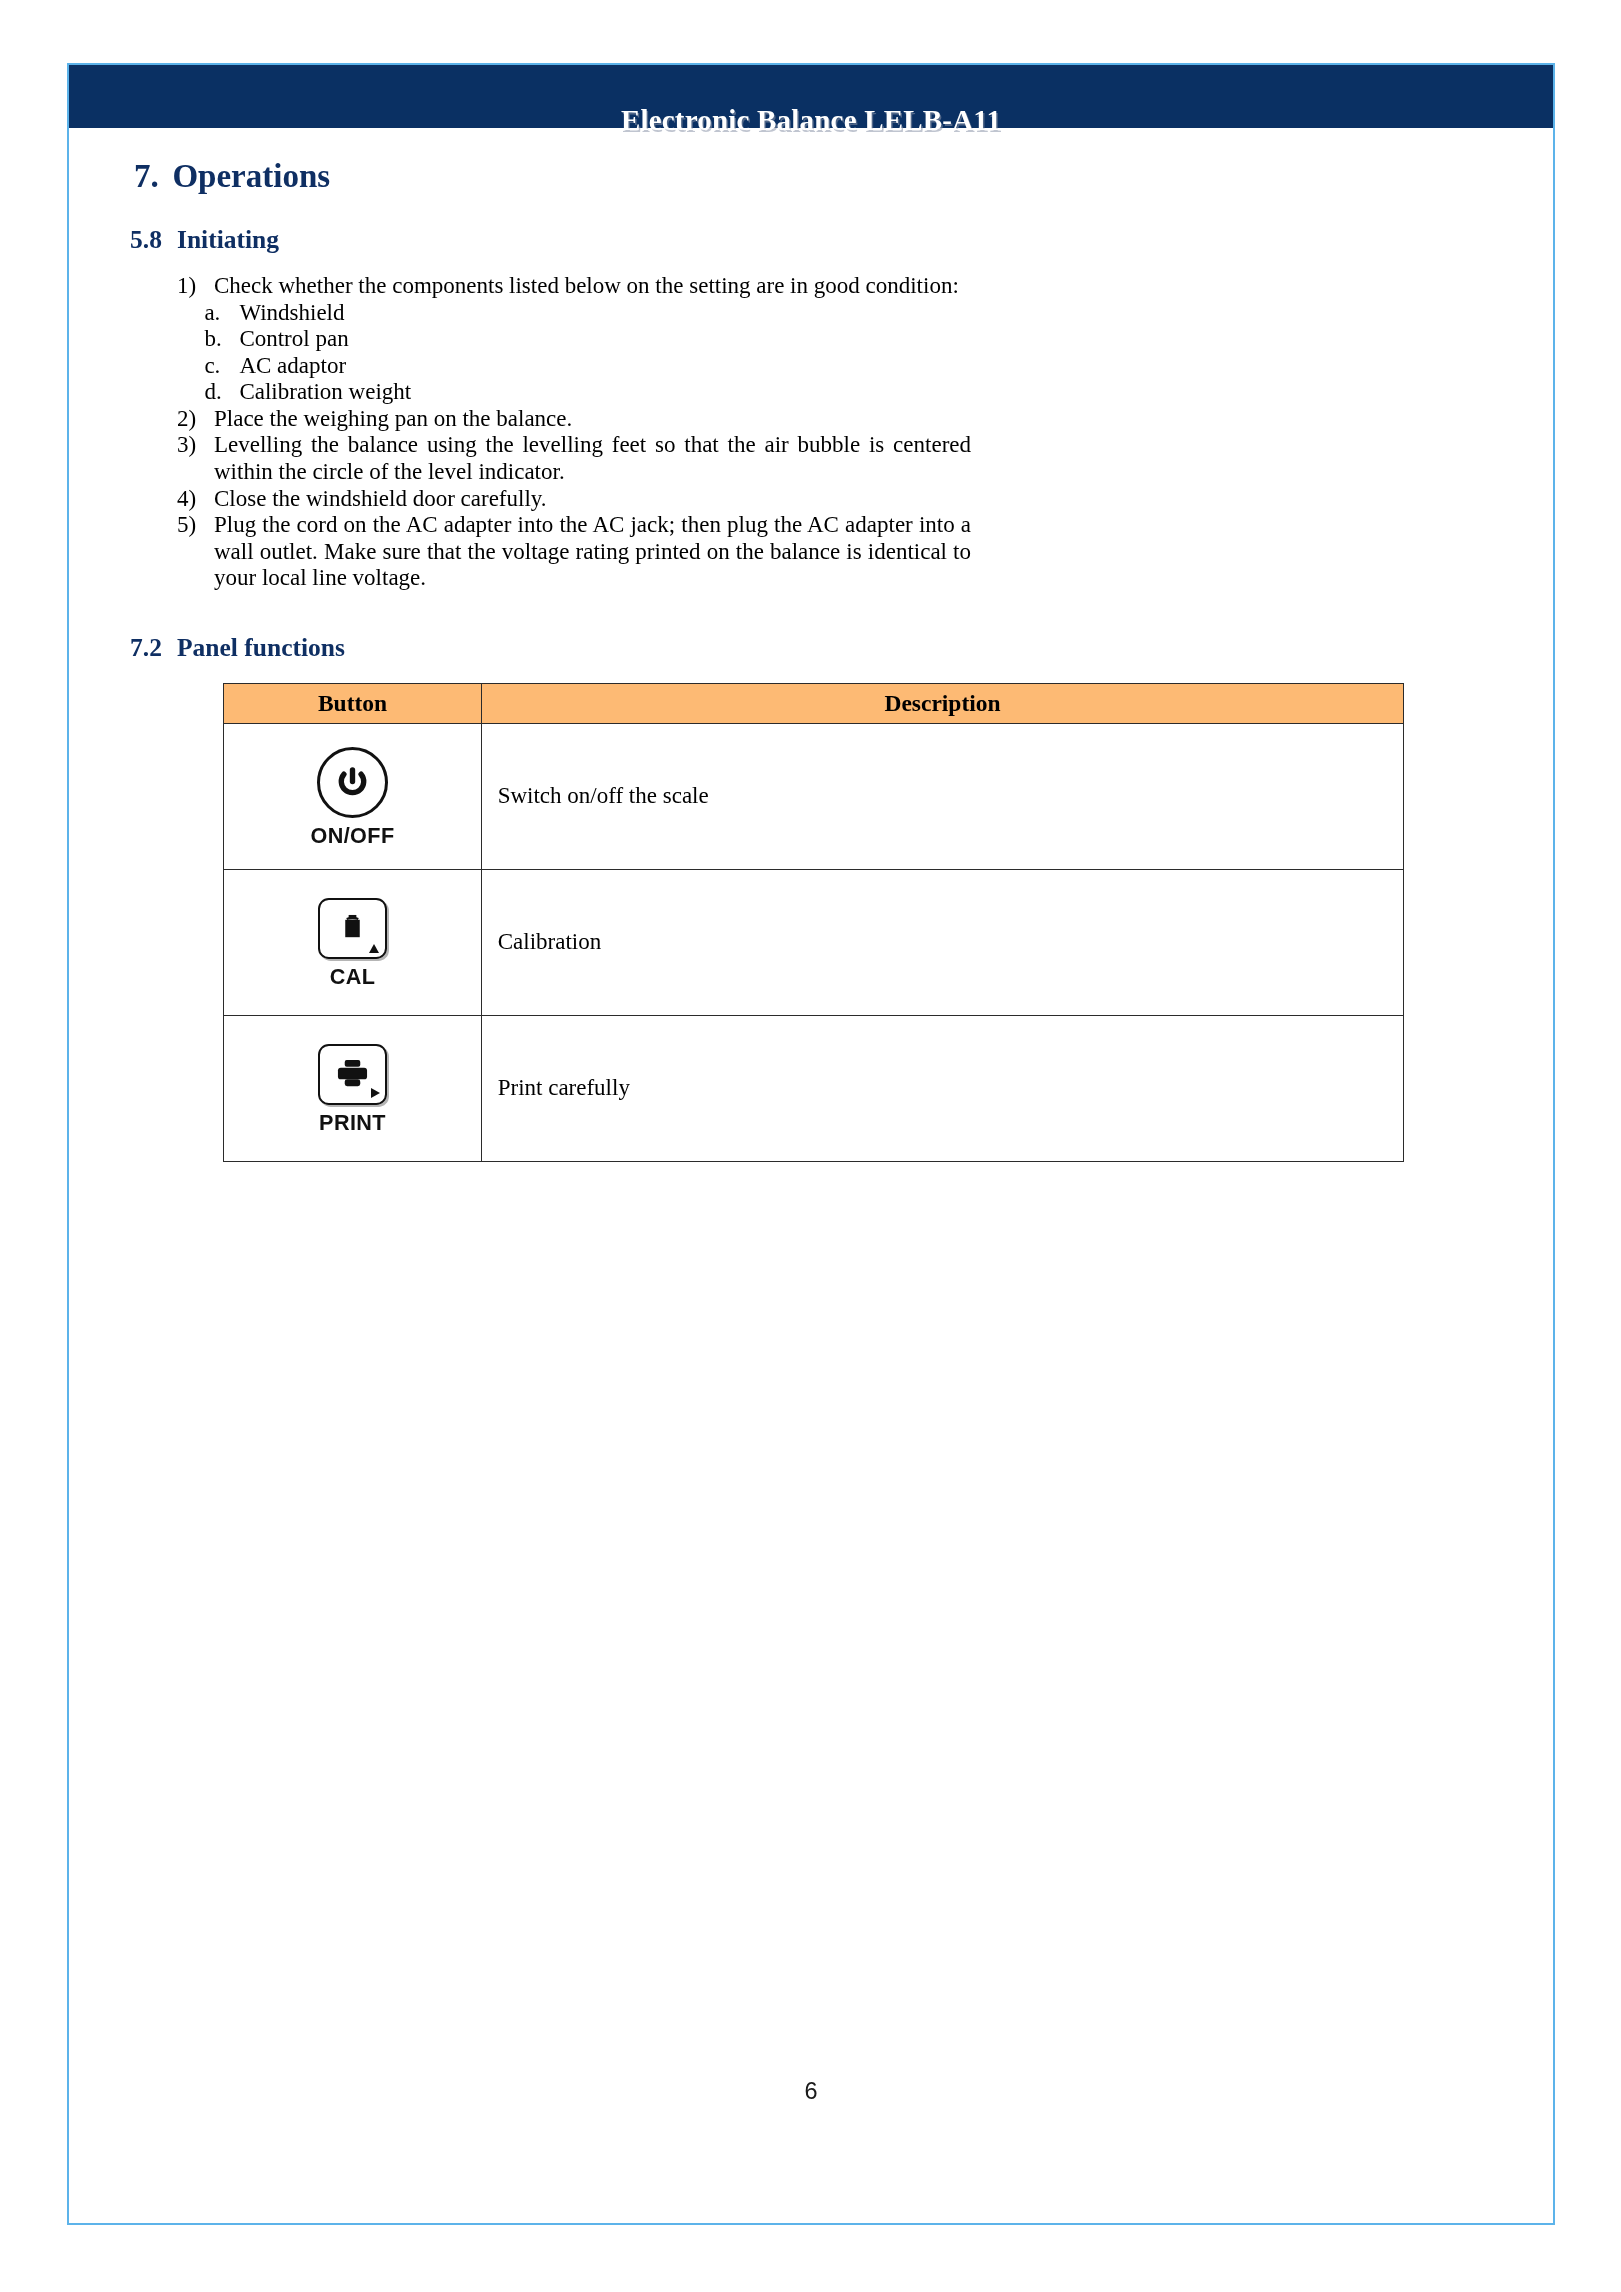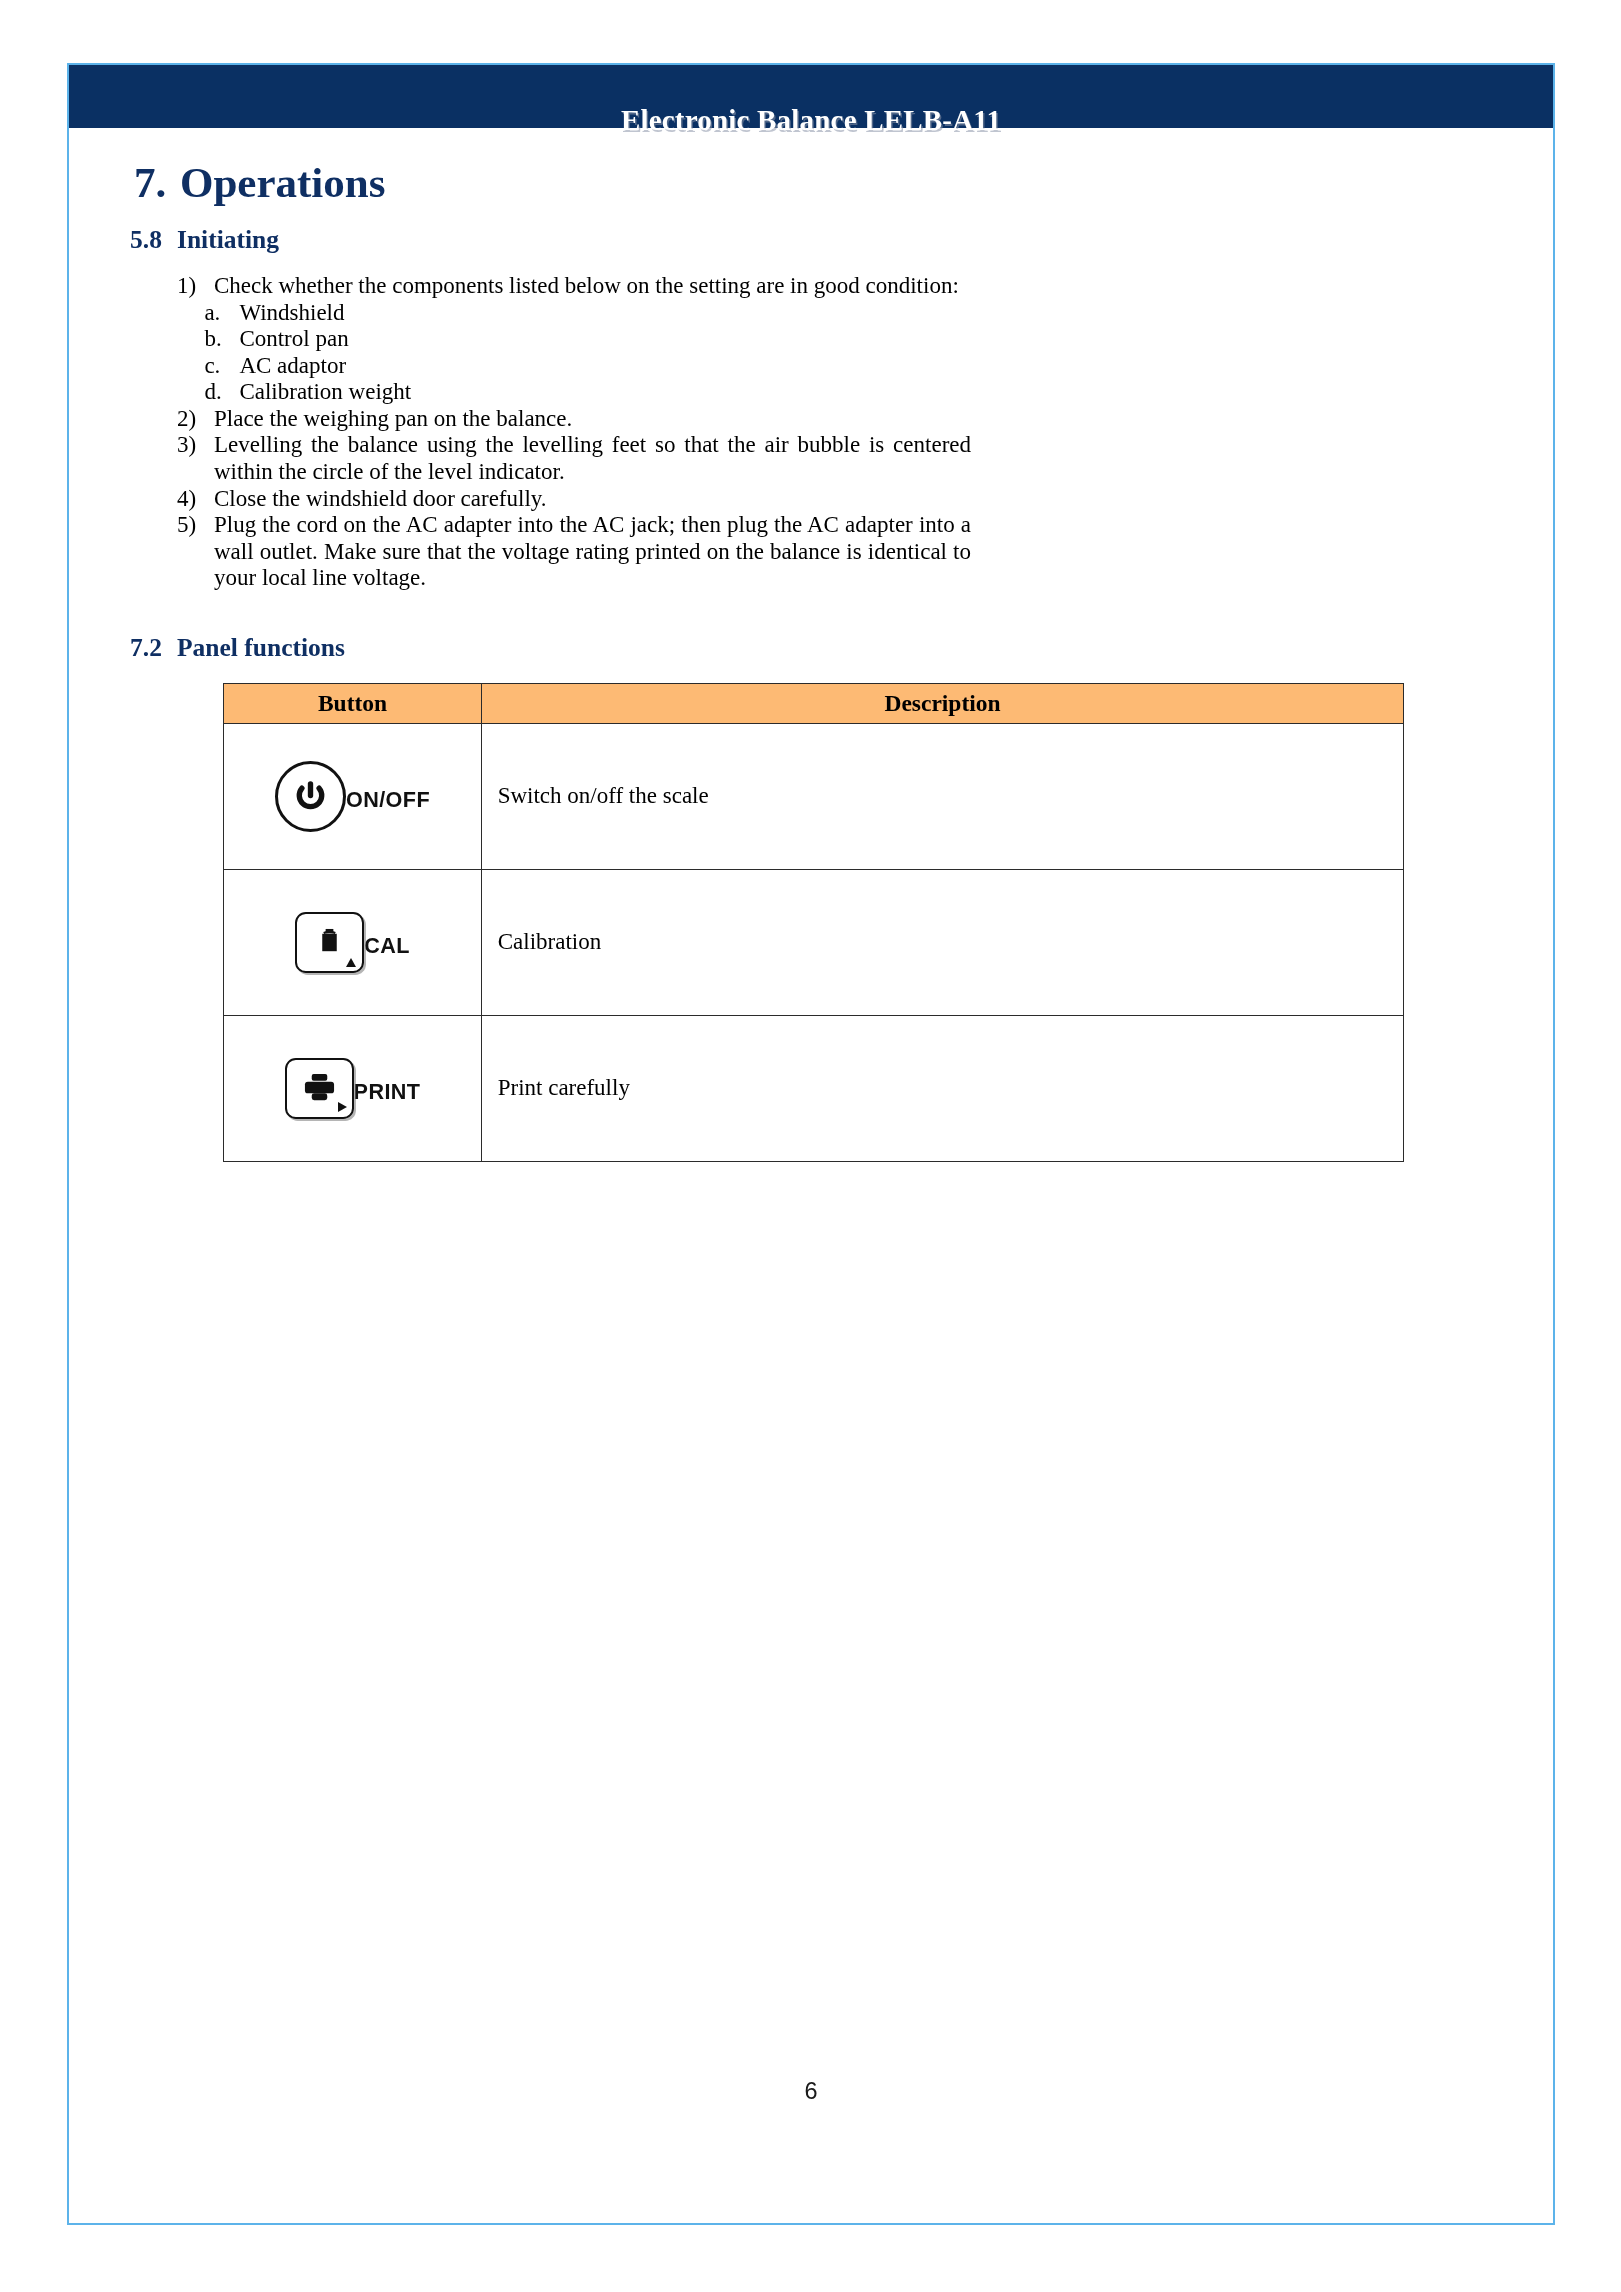--- a/index.html
+++ b/index.html
@@ -58,21 +58,21 @@
     width: 100%;
     padding: 0;
     box-sizing: border-box;
   }
 
   h1.section-title {
     margin: 0;
     position: absolute;
     left: 65px;
     top: 30px;
-    font-size: 43px;
+    font-size: 33px;
     font-weight: bold;
     color: #0f2f63;
     font-family: "Liberation Serif", serif;
     text-align: right;
   }
   h1.section-title .num { margin-right: 13.7px; }
 
   h2.subsection-title {
     margin: 0;
     position: absolute;
@@ -157,21 +157,21 @@
   }
   #panel-table tbody td.desc-cell {
     vertical-align: middle;
     padding: 0 0 0 15.7px;
     line-height: 1.22;
   }
 
   
   .btn-glyph {
     display: inline-flex;
-    flex-direction: row;
+    flex-direction: column;
     align-items: center;
     justify-content: center;
     line-height: 1;
   }
   .btn-label {
     font-family: "Liberation Sans", sans-serif;
     font-weight: bold;
     font-size: 21.6px;
     letter-spacing: 0.4px;
     margin-top: 6.9px;

